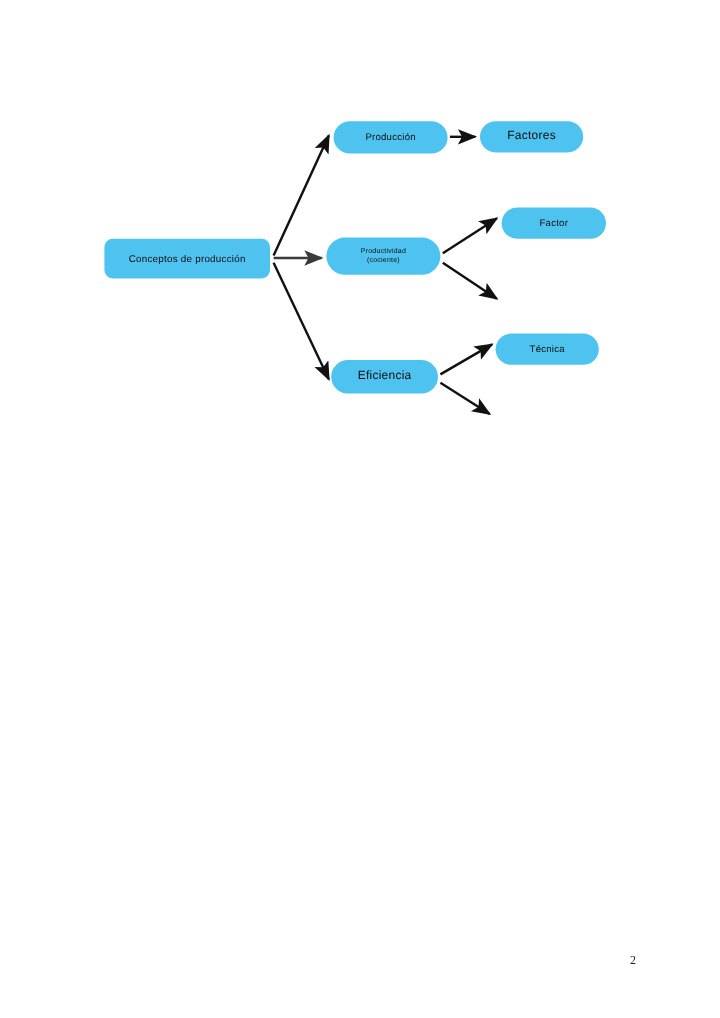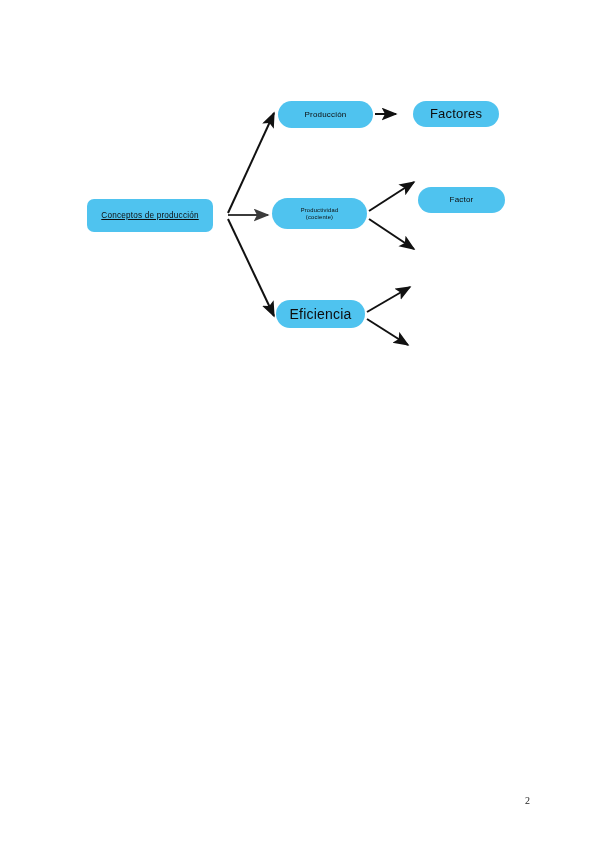--- a/index.html
+++ b/index.html
@@ -51,27 +51,27 @@
     border-radius: 7px;
   }
   .node.pill {
     border-radius: 40px;
   }
   .node-label {
     display: block;
     white-space: pre-line;
   }
   
-  #node-root      { left: 87px;  top: 199px; width: 126px; height: 33px; font-size: 8.2px; text-decoration: underline; }
+  #node-root      { left: 87px;  top: 199px; width: 138px; height: 33px; font-size: 8.2px; }
   #node-produccion{ left: 278px; top: 101px; width: 95px;  height: 27px; font-size: 8px; }
-  #node-factores  { left: 413px; top: 101px; width: 86px;  height: 26px; font-size: 13px; }
+  #node-factores  { left: 400px; top: 101px; width: 86px;  height: 26px; font-size: 10px; }
   #node-productividad { left: 272px; top: 198px; width: 95px; height: 31px; font-size: 5.8px; }
-  #node-factor    { left: 418px; top: 173px; width: 87px;  height: 26px; font-size: 8px; margin-top: 14px; }
+  #node-factor    { left: 418px; top: 173px; width: 87px;  height: 26px; font-size: 8px; }
   #node-global    { left: 418px; top: 237px; width: 87px;  height: 26px; font-size: 8px; }
-  #node-eficiencia{ left: 276px; top: 300px; width: 89px;  height: 28px; font-size: 14px; }
+  #node-eficiencia{ left: 276px; top: 300px; width: 89px;  height: 28px; font-size: 10px; }
   #node-tecnica   { left: 413px; top: 278px; width: 86px;  height: 26px; font-size: 8px; }
   #node-economica { left: 411px; top: 333px; width: 87px;  height: 26px; font-size: 8px; }
 
   #page-number {
     position: absolute;
     right: 70px;
     top: 795px;
     font-size: 10px;
     color: #222222;
     font-family: "Liberation Serif", serif;
@@ -130,19 +130,22 @@
 
     <div class="node pill" id="node-factor">
       <span class="node-label">Factor</span>
     </div>
 
 
     <div class="node pill" id="node-eficiencia">
       <span class="node-label">Eficiencia</span>
     </div>
 
+    <div class="node pill" id="node-tecnica">
+      <span class="node-label">Técnica</span>
+    </div>
 
 
   </div>
 
   <div id="page-number">2</div>
 
 </div>
 
 </body></html>

